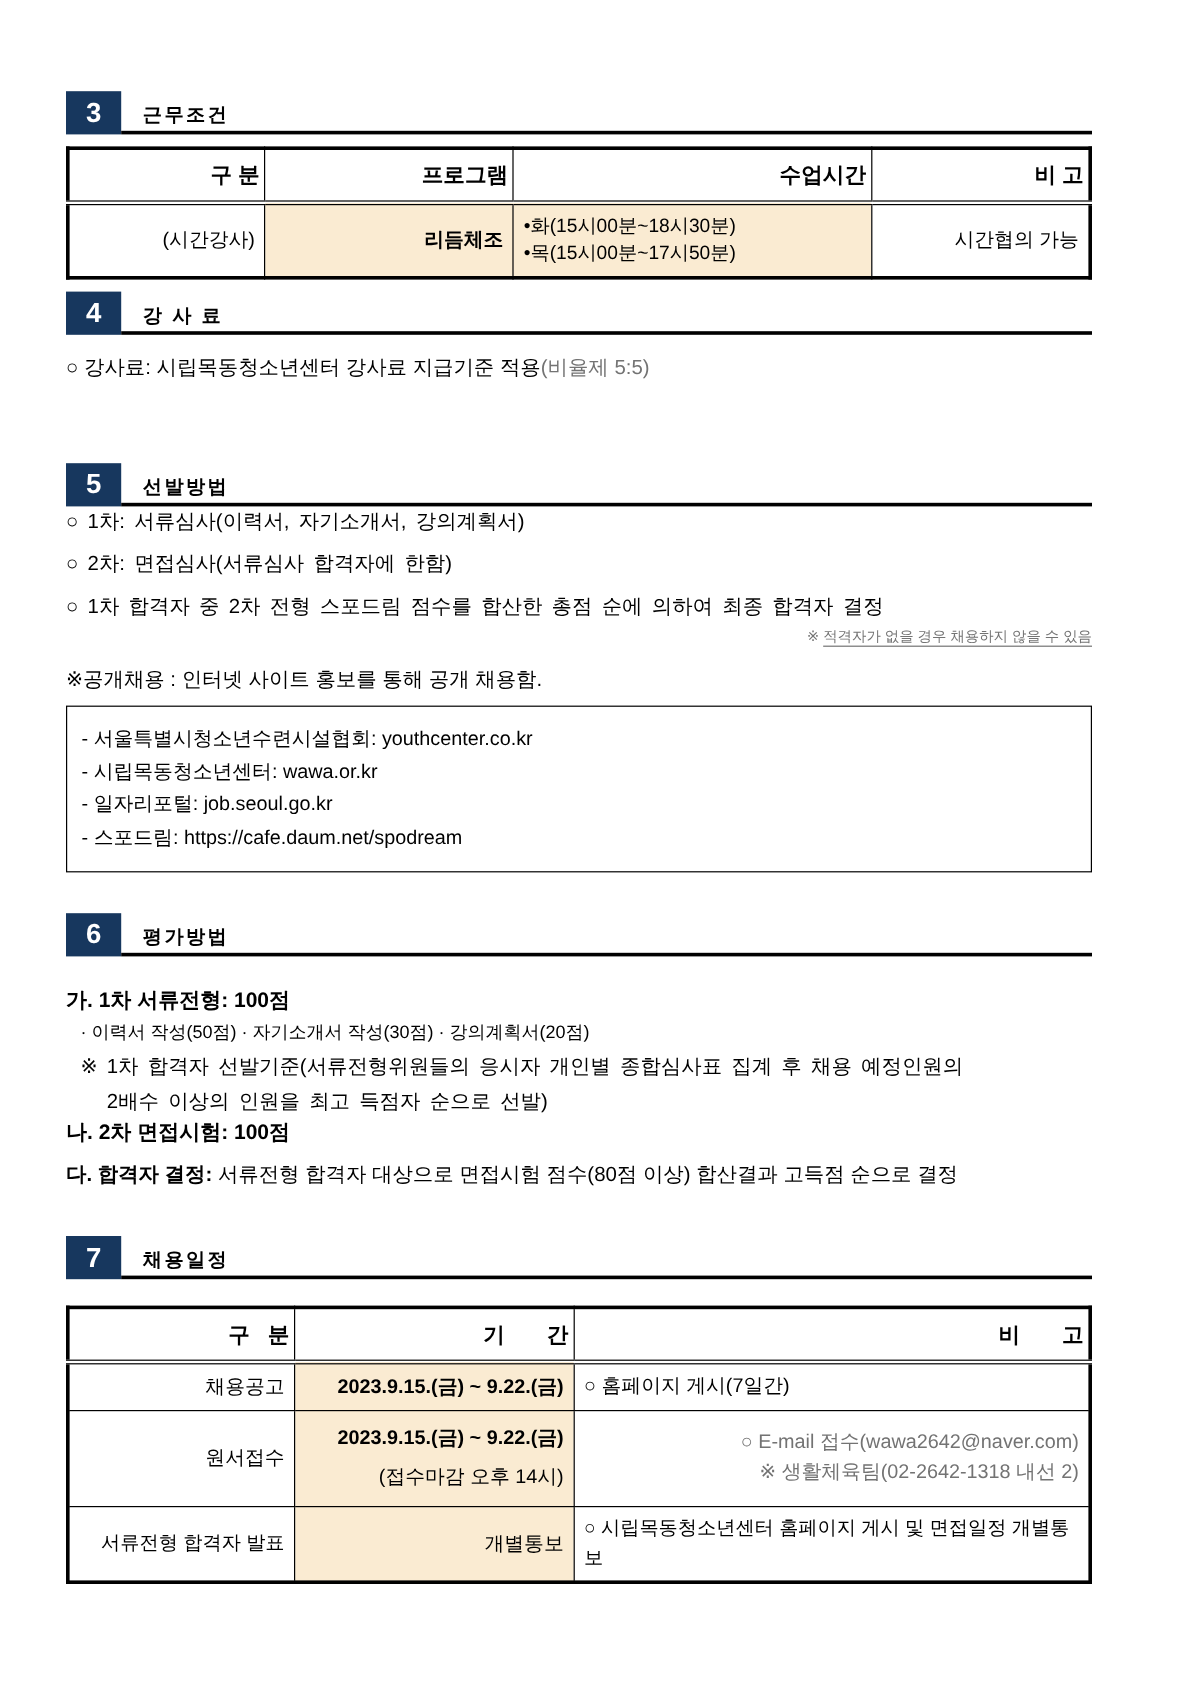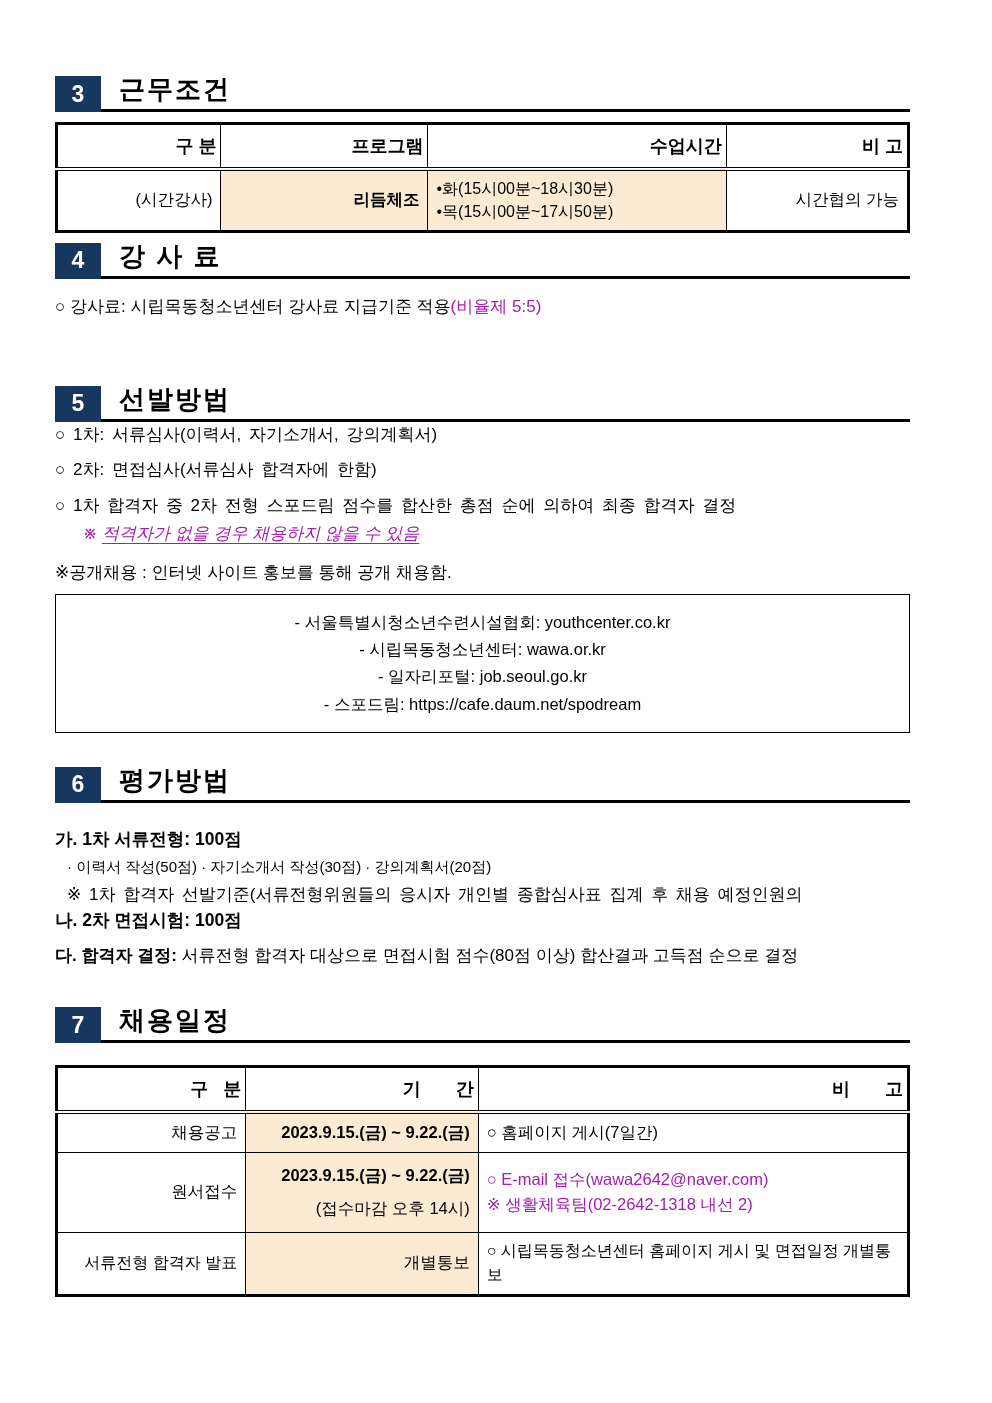--- a/index.html
+++ b/index.html
@@ -22,53 +22,52 @@
     background: #17375E; color: #fff;
     font-weight: bold; font-size: 23px;
     display: flex; align-items: center; justify-content: center;
     flex: 0 0 46px;
   }
   .sec-rest {
     flex: 1; height: 33px;
     border-bottom: 3px solid #000;
     display: flex; align-items: flex-end;
     padding: 0 0 2px 18px;
-    font-size: 26px; font-weight: bold; letter-spacing: 2px;
+    font-size: 16px; font-weight: bold; letter-spacing: 2px;
   }
 
   
   table { width: 100%; border-collapse: collapse; table-layout: fixed; }
   .tbl { border: 3px solid #000; }
   .tbl th {
     border: 1.5px solid #000; border-bottom: 4px double #000;
     font-size: 18px; font-weight: bold; padding: 9px 4px;
     white-space: pre; text-align: right;
   }
   .tbl td { border: 1.5px solid #000; font-size: 16.5px; padding: 6px 8px; }
   .cream { background: #FAEBD2; }
   .tc { text-align: right; }
   .bold { font-weight: bold; }
-  .blue { color: #a21caf; }
+  .blue { color: #737373; text-align: right; }
   .line { line-height: 1.55; }
 
   .work-table { margin-top: 10px; }
   .work-table td { height: 62px; }
   .work-time-line { font-size: 16px; line-height: 1.45; }
 
   
   .fee-line { margin-top: 16px; font-size: 17px; }
   .sel-item { margin-top: 10px; font-size: 17px; line-height: 1.5; word-spacing: 3px; }
-  .warning-line { margin: 4px 0 0 28px; font-size: 17px; font-style: italic; }
+  .warning-line { margin: 4px 0 0 28px; font-size: 12px; }
   .warning-underline { text-decoration: underline; text-underline-offset: 4px; }
   .open-recruit { margin-top: 16px; font-size: 17px; }
   .sites-box {
     margin-top: 10px;
     border: 1.5px solid #000;
     padding: 14px 12px;
-    text-align: center;
   }
   .site-line { font-size: 16.5px; line-height: 1.65; }
 
   .eval-title { font-size: 17.5px; font-weight: bold; }
   .eval-detail { font-size: 15px; margin: 4px 0 0 12px; line-height: 1.6; }
   .eval-note { font-size: 17px; margin: 2px 0 0 12px; line-height: 1.6; word-spacing: 3px; }
   .eval-note-cont { margin-left: 34px; }
   .eval-c { font-size: 17px; margin-top: 12px; }
 
   .schedule-table { margin-top: 22px; }
@@ -144,20 +143,21 @@
   </div>
 
   <div class="sec mt34">
     <div class="sec-badge">6</div>
     <div class="sec-rest">평가방법</div>
   </div>
 
   <div class="eval-title mt24">가. 1차 서류전형: 100점</div>
   <div class="eval-detail">· 이력서 작성(50점) · 자기소개서 작성(30점) · 강의계획서(20점)</div>
   <div class="eval-note">※ 1차 합격자 선발기준(서류전형위원들의 응시자 개인별 종합심사표 집계 후 채용 예정인원의</div>
+  <div class="eval-note eval-note-cont">2배수 이상의 인원을 최고 득점자 순으로 선발)</div>
 
   <div class="eval-title mt14">나. 2차 면접시험: 100점</div>
 
   <div class="eval-c"><span class="bold">다. 합격자 결정:</span><span> 서류전형 합격자 대상으로 면접시험 점수(80점 이상) 합산결과 고득점 순으로 결정</span></div>
 
   <div class="sec mt40">
     <div class="sec-badge">7</div>
     <div class="sec-rest">채용일정</div>
   </div>
 

